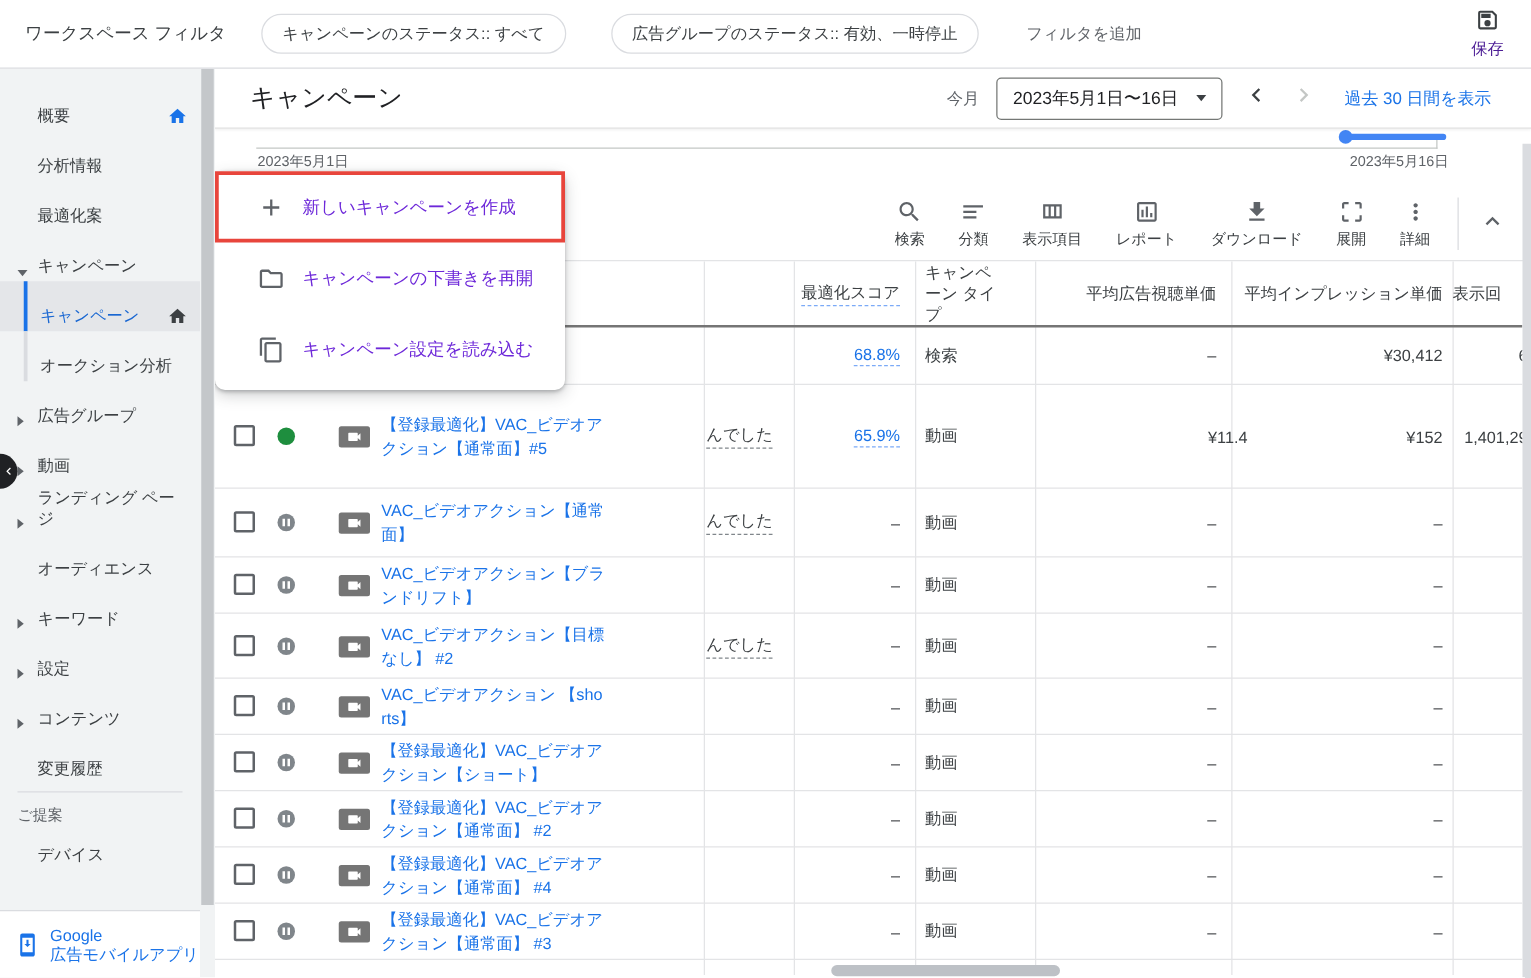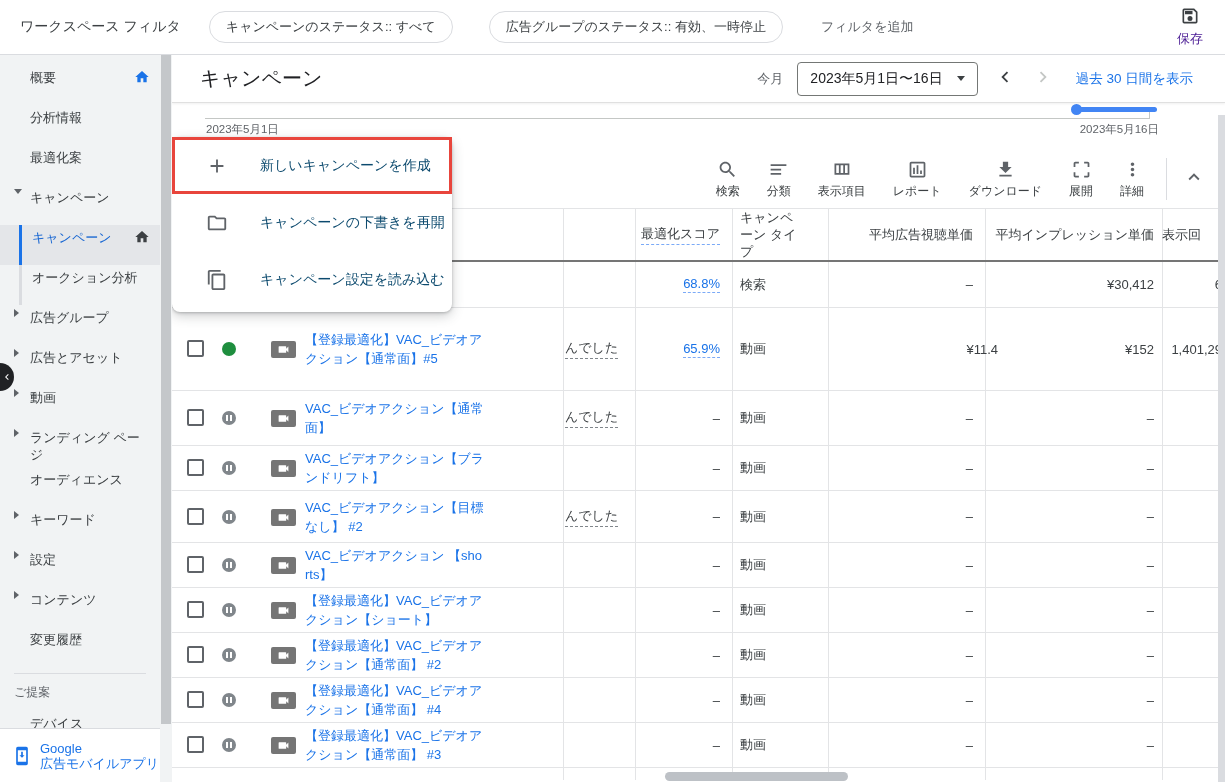--- a/index.html
+++ b/index.html
@@ -15,21 +15,21 @@
   .addfilter { margin-left:38px; font-size:13px; color:#5f6368; cursor:pointer; white-space:nowrap; }
   .savebtn { margin-left:auto; margin-right:22px; display:flex; flex-direction:column; align-items:center; cursor:pointer; }
   .savebtn .icn { color:#3c4043; }
   .savebtn .lbl { font-size:13px; color:#4c1d95; margin-top:4px; }
 
   
   .bodyrow { display:flex; height:727px; position:relative; }
 
   
   .sidebar { width:160px; background:#f1f3f4; position:relative; padding-top:10px; flex:none; overflow:hidden; }
-  .side-item { position:relative; min-height:40px; display:flex; align-items:flex-start; padding:4px 10px 4px 30px; font-size:13px; color:#3c4043; cursor:pointer; line-height:17px; }
+  .side-item { position:relative; min-height:40px; display:flex; align-items:flex-end; padding:4px 10px 4px 30px; font-size:13px; color:#3c4043; cursor:pointer; line-height:17px; }
   .side-item.sub { padding-left:32px; }
   .side-item.sel { background:#e4e6e9; color:#1967d2; }
   .rail { position:absolute; left:19px; top:0; bottom:0; width:3px; background:#dadce0; }
   .sel .rail { background:#1a73e8; }
   .arr { position:absolute; left:14px; width:0; height:0; }
   .arr.right { border-left:5px solid #5f6368; border-top:4px solid transparent; border-bottom:4px solid transparent; }
   .arr.down  { border-top:5px solid #5f6368; border-left:4px solid transparent; border-right:4px solid transparent; }
   .icn.home { margin-left:auto; }
   .icn.home.blue { color:#1a73e8; }
   .icn.home.dark { color:#3c4043; }
@@ -93,21 +93,21 @@
   .namecell { position:absolute; left:133px; width:180px; top:0; bottom:0; display:flex; align-items:center; }
   .namecell .nm { color:#1a73e8; font-size:13px; line-height:19px; word-break:break-all; cursor:pointer; }
   .trunc-span { border-bottom:1px dashed #80868b; padding-bottom:1px; }
   .score-link { color:#1a73e8; border-bottom:1px dashed #7baaf7; padding-bottom:1px; cursor:pointer; }
   .partialrow { height:12px; }
 
   
   .menu-card { position:absolute; left:0; top:82px; width:280px; background:#fff; border-radius:8px; box-shadow:0 1px 3px rgba(60,64,67,.3), 0 4px 12px rgba(60,64,67,.25); z-index:20; padding-bottom:4px; }
   .menu-item { height:57px; display:flex; align-items:center; padding-left:34px; cursor:pointer; }
   .menu-item .icn { color:#5f6368; width:24px; }
-  .menu-item .lbl { margin-left:30px; font-size:14px; color:#0c4a6e; white-space:nowrap; }
+  .menu-item .lbl { margin-left:12px; font-size:14px; color:#6d28d9; white-space:nowrap; }
   .red-box { position:absolute; left:0; top:82px; width:280px; height:57px; border:3px solid #e8453c; z-index:21; pointer-events:none; }
 
   
   .vscroll { position:absolute; right:0; top:60px; width:7px; height:667px; background:#dadce0; z-index:22; cursor:pointer; }
   .hscroll { position:absolute; left:493px; bottom:1px; width:183px; height:9px; background:#bdc1c6; border-radius:5px; z-index:22; cursor:pointer; }
 </style>
 </head>
 <body>
 
 <div class="topbar">
@@ -156,24 +156,20 @@
             </svg>
           </span>
         </div>
         <div class="side-item sub">
           <span class="rail"></span>
           <span class="slabel">オークション分析</span>
         </div>
         <div class="side-item">
           <span class="arr right"></span>
           <span class="slabel">広告グループ</span>
-        </div>
-        <div class="side-item">
-          <span class="arr right"></span>
-          <span class="slabel">広告とアセット</span>
         </div>
         <div class="side-item">
           <span class="arr right"></span>
           <span class="slabel">動画</span>
         </div>
         <div class="side-item">
           <span class="arr right"></span>
           <span class="slabel">ランディング ページ</span>
         </div>
         <div class="side-item">

